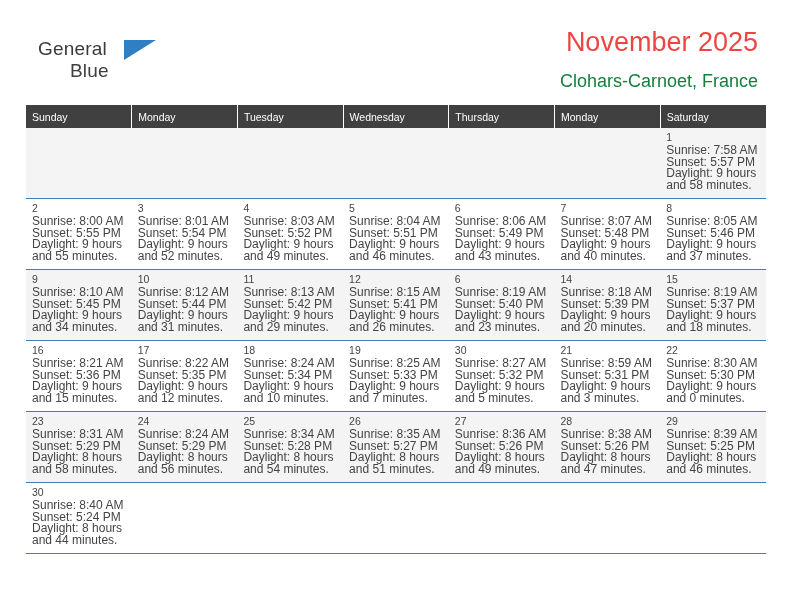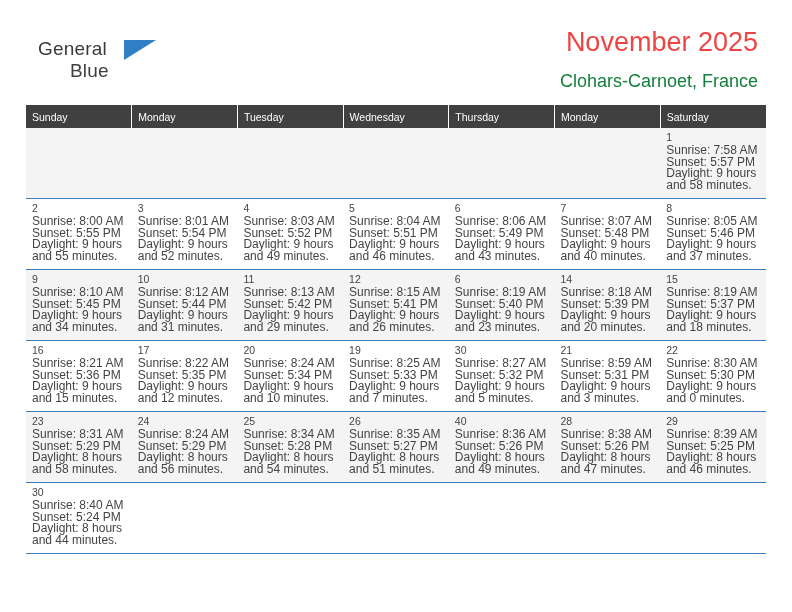--- a/index.html
+++ b/index.html
@@ -349,21 +349,21 @@
             <div class="cell-inner">
               <div class="daynum">17</div>
               <div class="detail">Sunrise: 8:22 AM
 Sunset: 5:35 PM
 Daylight: 9 hours
 and 12 minutes.</div>
             </div>
           </td>
         <td>
             <div class="cell-inner">
-              <div class="daynum">20</div>
+              <div class="daynum">18</div>
               <div class="detail">Sunrise: 8:24 AM
 Sunset: 5:34 PM
 Daylight: 9 hours
 and 10 minutes.</div>
             </div>
           </td>
         <td>
             <div class="cell-inner">
               <div class="daynum">19</div>
               <div class="detail">Sunrise: 8:25 AM
@@ -432,21 +432,21 @@
             <div class="cell-inner">
               <div class="daynum">26</div>
               <div class="detail">Sunrise: 8:35 AM
 Sunset: 5:27 PM
 Daylight: 8 hours
 and 51 minutes.</div>
             </div>
           </td>
         <td>
             <div class="cell-inner">
-              <div class="daynum">40</div>
+              <div class="daynum">27</div>
               <div class="detail">Sunrise: 8:36 AM
 Sunset: 5:26 PM
 Daylight: 8 hours
 and 49 minutes.</div>
             </div>
           </td>
         <td>
             <div class="cell-inner">
               <div class="daynum">28</div>
               <div class="detail">Sunrise: 8:38 AM

